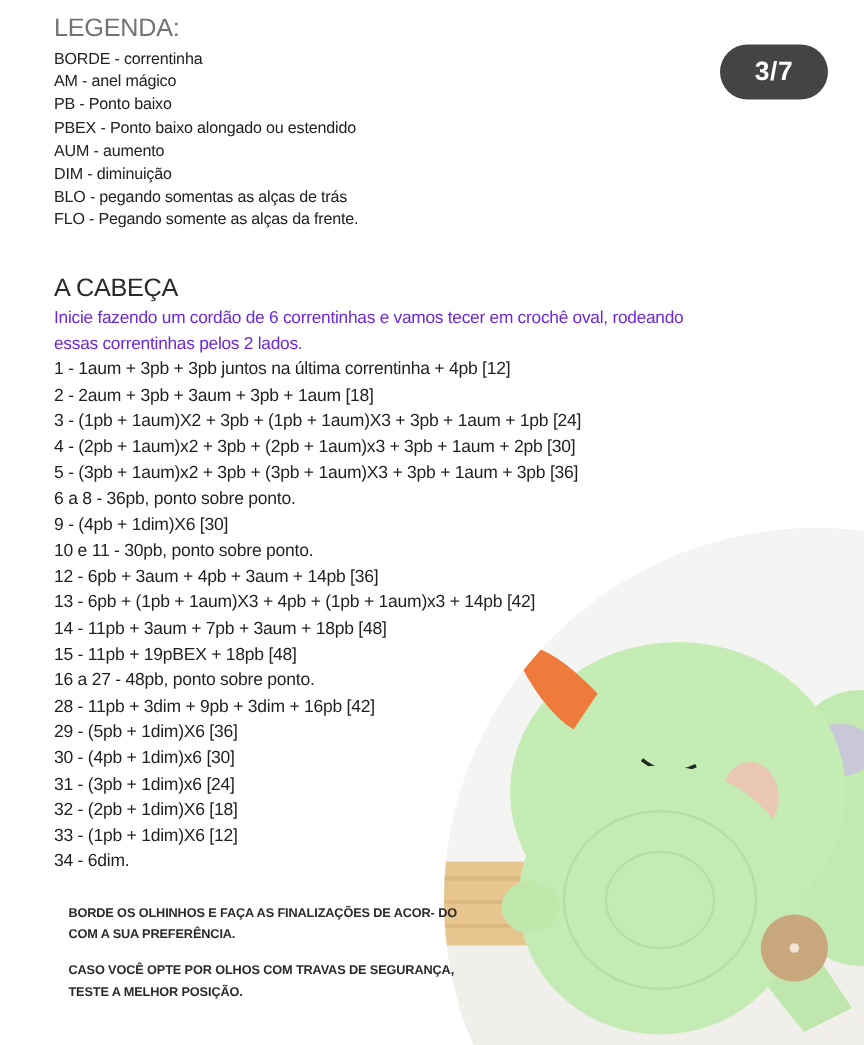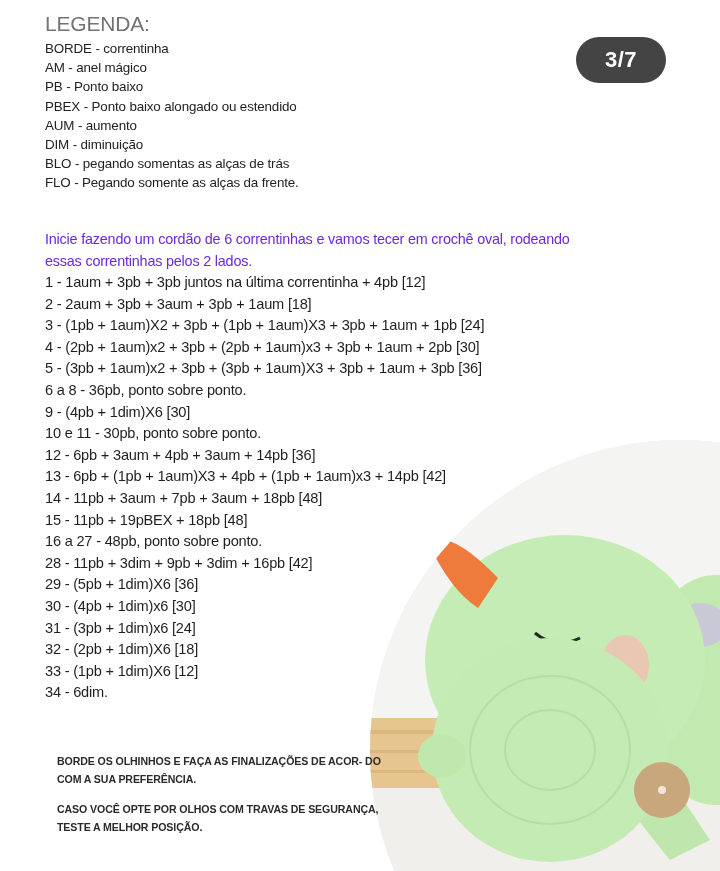--- a/index.html
+++ b/index.html
@@ -13,21 +13,21 @@
 
   
   .photo {
     position:absolute; left:370px; top:440px; width:620px; height:620px;
     border-radius:50%; overflow:hidden;
     background:#f3f3f1;
   }
   .photo svg { position:absolute; left:0; top:0; }
 
   .counter {
-    position:absolute; left:576px; top:37px; width:90px; height:46px;
+    position:absolute; left:600px; top:37px; width:90px; height:46px;
     border-radius:23px; background:#444444; color:#ffffff;
     display:flex; align-items:center; justify-content:center;
     font-size:22px; font-weight:bold; letter-spacing:0.5px;
   }
 
   .legend { position:absolute; left:45px; top:12px; }
   .legend h2 {
     margin:0 0 3px 0; font-size:21px; font-weight:normal; letter-spacing:-0.2px;
     color:#737373;
   }
@@ -98,20 +98,21 @@
       <li>PB - Ponto baixo</li>
       <li>PBEX - Ponto baixo alongado ou estendido</li>
       <li>AUM - aumento</li>
       <li>DIM - diminuição</li>
       <li>BLO - pegando somentas as alças de trás</li>
       <li>FLO - Pegando somente as alças da frente.</li>
     </ul>
   </div>
 
   <div class="section">
+    <h2>A CABEÇA</h2>
     <div class="intro">Inicie fazendo um cordão de 6 correntinhas e vamos tecer em crochê oval, rodeando essas correntinhas pelos 2 lados.</div>
     <ul class="rounds">
       <li>1 - 1aum + 3pb + 3pb juntos na última correntinha + 4pb [12]</li>
       <li>2 - 2aum + 3pb + 3aum + 3pb + 1aum [18]</li>
       <li>3 - (1pb + 1aum)X2 + 3pb + (1pb + 1aum)X3 + 3pb + 1aum + 1pb [24]</li>
       <li>4 - (2pb + 1aum)x2 + 3pb + (2pb + 1aum)x3 + 3pb  + 1aum + 2pb [30]</li>
       <li>5 - (3pb + 1aum)x2 + 3pb + (3pb + 1aum)X3 + 3pb + 1aum + 3pb [36]</li>
       <li>6 a 8  - 36pb, ponto sobre ponto.</li>
       <li>9 - (4pb + 1dim)X6 [30]</li>
       <li>10 e 11 - 30pb, ponto sobre ponto.</li>

